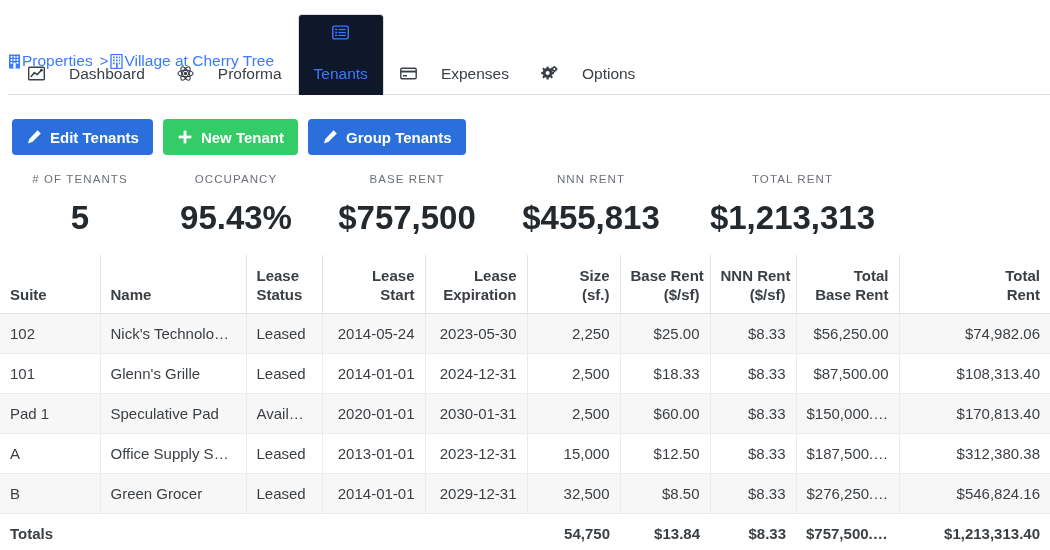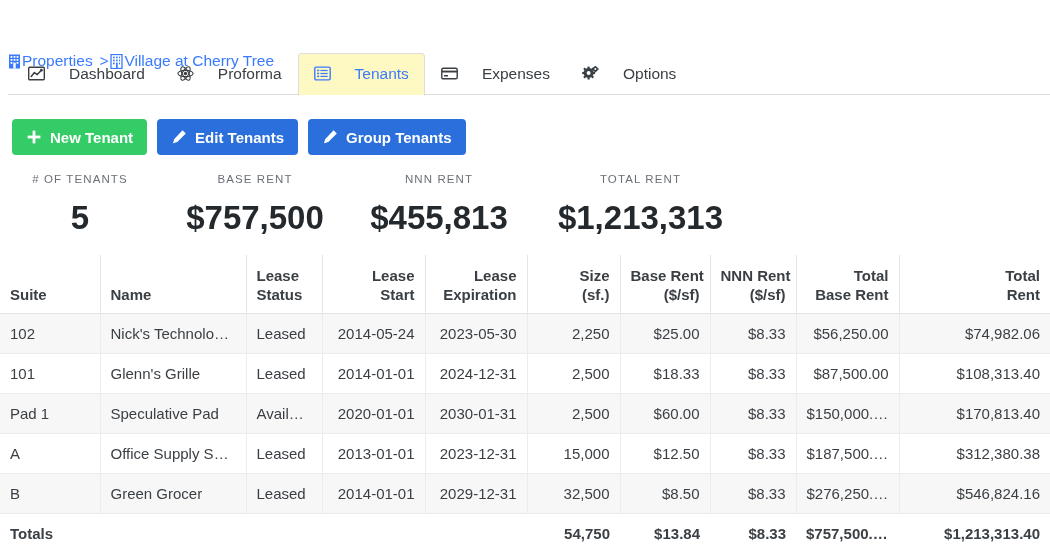--- a/index.html
+++ b/index.html
@@ -41,24 +41,25 @@
     font-size: 15.5px; line-height: 19px;
     color: #3a3f44;
     border: 1px solid transparent;
     border-radius: 4px 4px 0 0;
     background: transparent;
     cursor: pointer;
     white-space: nowrap;
   }
   .tab.active {
     color: #3a7afe;
-    background: #fef9c3;
+    background: #0f172a;
     border-color: #dddddd #dddddd #ffffff #dddddd;
     margin-bottom: -1px;
     padding-bottom: 12px;
+    flex-direction: column;
   }
   .tab .ico { display: inline-flex; width: 17px; height: 15px; align-items: center; justify-content: center; }
 
   
   .btnrow { position: absolute; left: 12px; top: 119px; display: flex; gap: 10px; }
   .btn {
     display: inline-flex; align-items: center; gap: 8px;
     height: 36px; padding: 0 14px;
     border: none; border-radius: 4px;
     font-size: 15px; font-weight: bold;
@@ -229,53 +230,57 @@
             </g>
             <circle cx="13.3" cy="3.0" r="1.0" fill="#ffffff"></circle>
           </svg>
         </span>
         <span>Options</span>
       </div>
     </div>
   </div>
 
   <div class="btnrow">
+    <button class="btn blue">
+      <span class="ico">
+        <svg viewBox="0 0 16 16" width="16" height="16" aria-hidden="true">
+          <path d="M11.6 1.2 L14.8 4.4 L6.3 12.9 L2.0 14.2 L3.3 9.9 Z" fill="#ffffff"></path>
+          <path d="M2.0 14.2 L3.3 13.0 L3.9 13.6 Z" fill="#ffffff"></path>
+        </svg>
+      </span>
+      <span>Edit Tenants</span>
+    </button>
     <button class="btn green">
       <span class="ico">
         <svg viewBox="0 0 16 16" width="16" height="16" aria-hidden="true">
           <rect x="6.6" y="1.6" width="2.8" height="12.8" fill="#ffffff"></rect>
           <rect x="1.6" y="6.6" width="12.8" height="2.8" fill="#ffffff"></rect>
         </svg>
       </span>
       <span>New Tenant</span>
     </button>
     <button class="btn blue">
       <span class="ico">
         <svg viewBox="0 0 16 16" width="16" height="16" aria-hidden="true">
           <path d="M11.6 1.2 L14.8 4.4 L6.3 12.9 L2.0 14.2 L3.3 9.9 Z" fill="#ffffff"></path>
           <path d="M2.0 14.2 L3.3 13.0 L3.9 13.6 Z" fill="#ffffff"></path>
         </svg>
       </span>
-      <span>Edit Tenants</span>
-    </button>
-    <button class="btn blue">
-      <span class="ico">
-        <svg viewBox="0 0 16 16" width="16" height="16" aria-hidden="true">
-          <path d="M11.6 1.2 L14.8 4.4 L6.3 12.9 L2.0 14.2 L3.3 9.9 Z" fill="#ffffff"></path>
-          <path d="M2.0 14.2 L3.3 13.0 L3.9 13.6 Z" fill="#ffffff"></path>
-        </svg>
-      </span>
       <span>Group Tenants</span>
     </button>
   </div>
 
   <div class="kpis">
     <div class="kpi" style="width:160px">
       <div class="kpi-label"># of Tenants</div>
       <div class="kpi-value">5</div>
+    </div>
+    <div class="kpi" style="width:152px">
+      <div class="kpi-label">Occupancy</div>
+      <div class="kpi-value">95.43%</div>
     </div>
     <div class="kpi" style="width:190px">
       <div class="kpi-label">Base Rent</div>
       <div class="kpi-value">$757,500</div>
     </div>
     <div class="kpi" style="width:178px">
       <div class="kpi-label">NNN Rent</div>
       <div class="kpi-value">$455,813</div>
     </div>
     <div class="kpi" style="width:225px">

